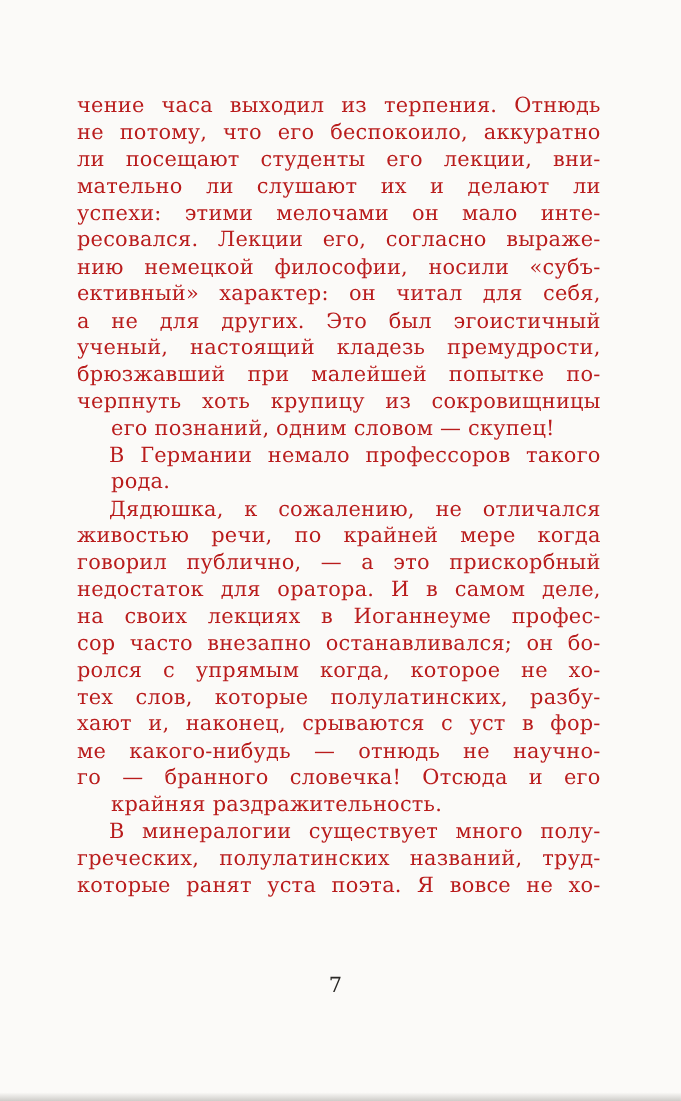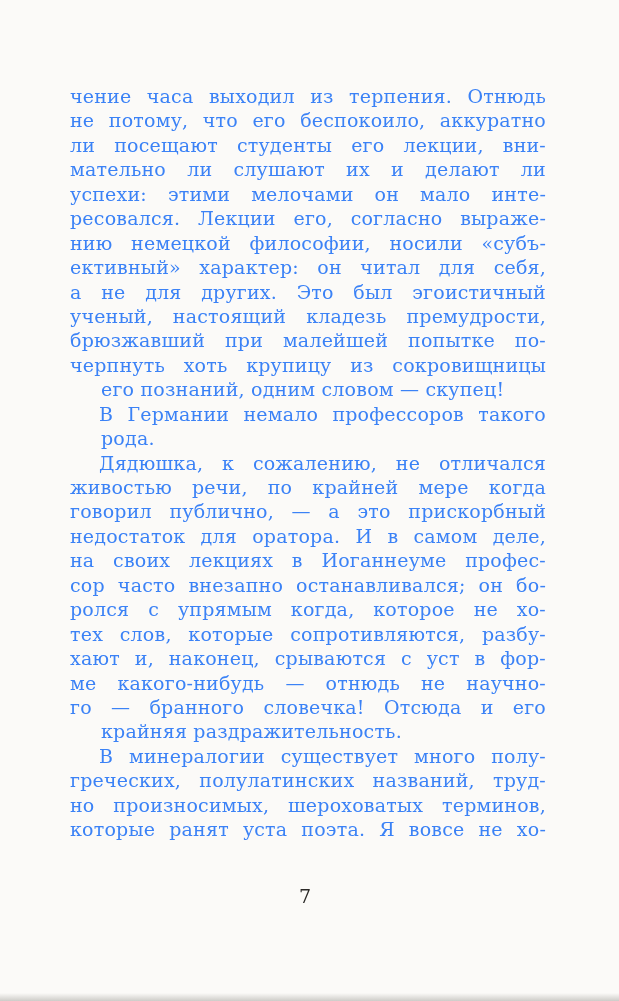--- a/index.html
+++ b/index.html
@@ -17,21 +17,21 @@
     position: relative;
     width: 619px;
     height: 1001px;
     background: #fbfaf8;
   }
   .text-block {
     position: absolute;
     left: 70px;
     top: 84px;
     width: 476px;
-    color: #3b82f6;
+    color: #b91c1c;
     font-size: 19px;
     line-height: 24.45px;
     letter-spacing: 0.2px;
   }
   .para {
     margin: 0;
     padding: 0;
   }
   .line {
     text-align: justify;
@@ -91,28 +91,27 @@
         <div class="line para-end">рода.</div>
       </div>
       <div class="para indent">
         <div class="line">Дядюшка, к сожалению, не отличался</div>
         <div class="line">живостью речи, по крайней мере когда</div>
         <div class="line">говорил публично, — а это прискорбный</div>
         <div class="line">недостаток для оратора. И в самом деле,</div>
         <div class="line">на своих лекциях в Иоганнеуме профес-</div>
         <div class="line">сор часто внезапно останавливался; он бо-</div>
         <div class="line">ролся с упрямым когда, которое не хо-</div>
-        <div class="line">тех слов, которые сопротивляются, разбу-</div>
+        <div class="line">тех слов, которые полулатинских, разбу-</div>
         <div class="line">хают и, наконец, срываются с уст в фор-</div>
         <div class="line">ме какого-нибудь — отнюдь не научно-</div>
         <div class="line">го — бранного словечка! Отсюда и его</div>
         <div class="line para-end">крайняя раздражительность.</div>
       </div>
       <div class="para indent">
         <div class="line">В минералогии существует много полу-</div>
         <div class="line">греческих, полулатинских названий, труд-</div>
-        <div class="line">но произносимых, шероховатых терминов,</div>
         <div class="line">которые ранят уста поэта. Я вовсе не хо-</div>
       </div>
     </div>
   <div class="page-number">7</div>
   <div class="scan-shadow-bottom"></div>
 </div>
 
 </body></html>

